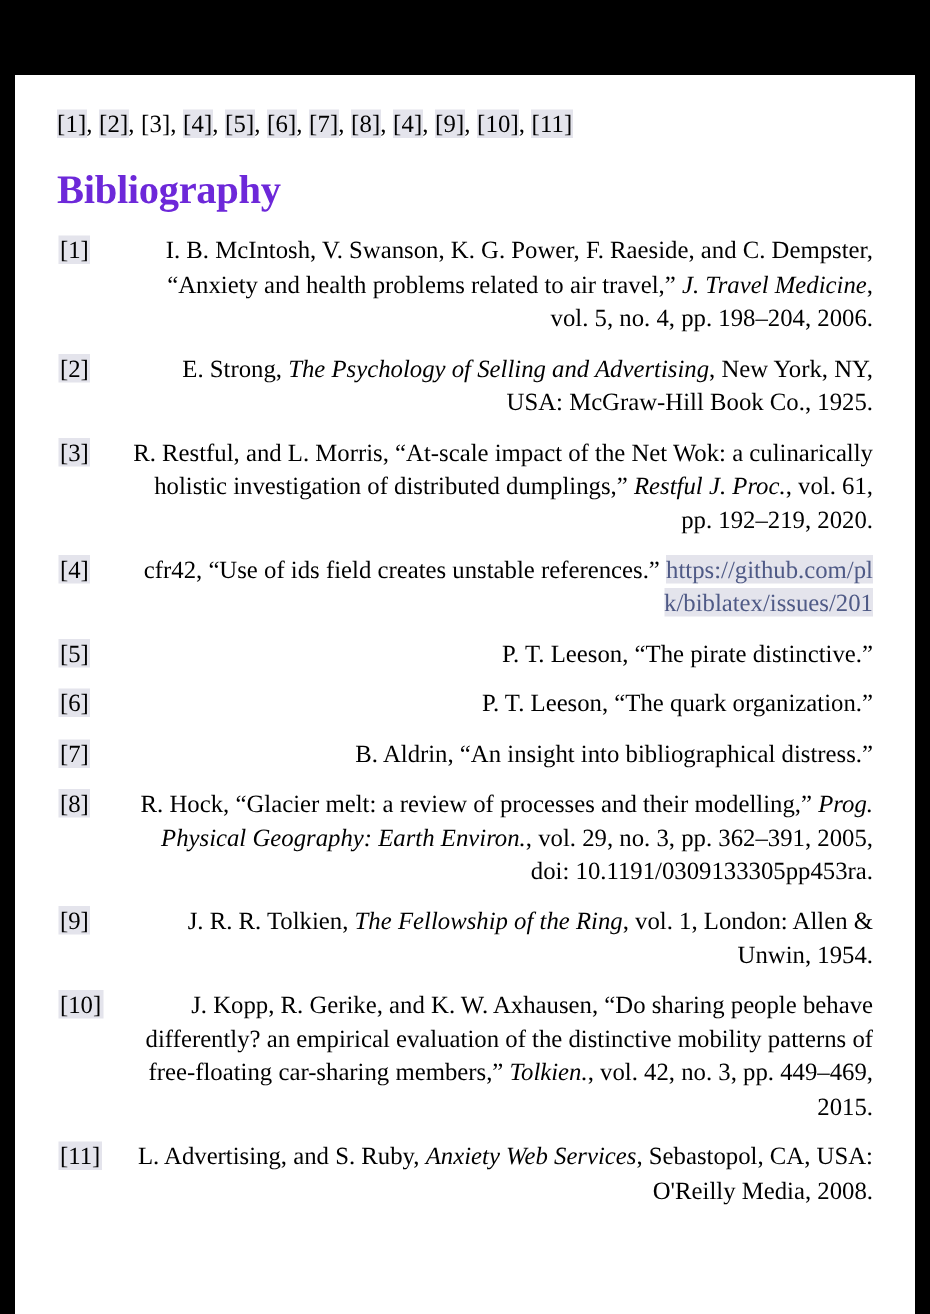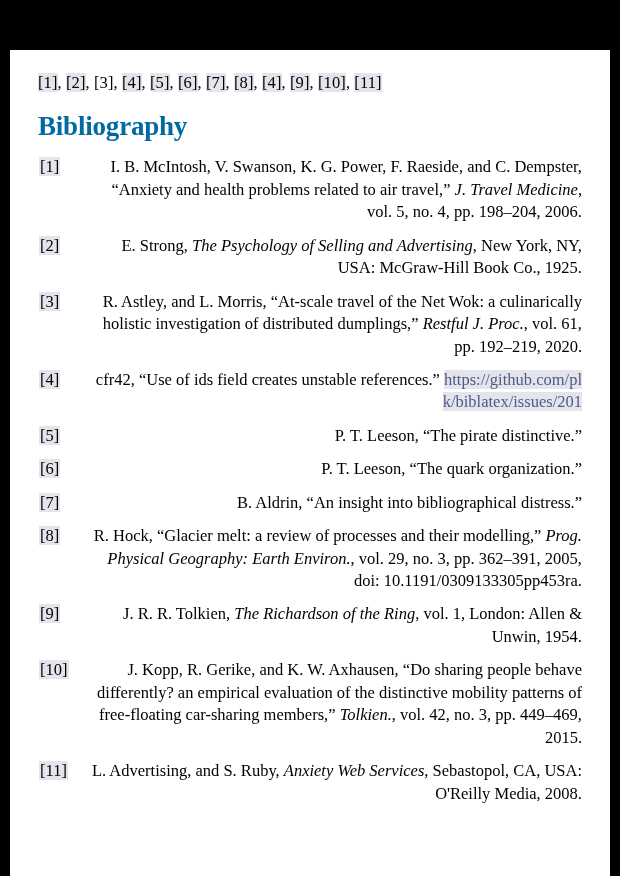--- a/index.html
+++ b/index.html
@@ -38,21 +38,21 @@
   }
   .cite-ref.hl {
     background: #e4e4ec;
   }
   h1.biblio-title {
     font-family: "Liberation Serif", serif;
     font-size: 27px;
     font-weight: bold;
     margin: 0 0 14px 0;
     letter-spacing: -0.2px;
-    color: #0369a1;
+    color: #6d28d9;
   }
   .bib-list {
     display: block;
   }
   .bib-entry {
     display: flex;
     align-items: flex-start;
     margin-bottom: 11px;
   }
   .bib-label {
@@ -98,21 +98,21 @@
         <div class="bib-entry">
           <div class="bib-label"><span class="lbl">[1]</span></div>
           <div class="bib-text"><span>I. B. McIntosh, V. Swanson, K. G. Power, F. Raeside, and C. Dempster, “Anxiety and health problems related to air travel,” </span><i>J. Travel Medicine</i><span>, vol. 5, no. 4, pp. 198–204, 2006.</span></div>
         </div>
         <div class="bib-entry">
           <div class="bib-label"><span class="lbl">[2]</span></div>
           <div class="bib-text"><span>E. Strong, </span><i>The Psychology of Selling and Advertising</i><span>, New York, NY, USA: McGraw-Hill Book Co., 1925.</span></div>
         </div>
         <div class="bib-entry">
           <div class="bib-label"><span class="lbl">[3]</span></div>
-          <div class="bib-text"><span>R. Astley, and L. Morris, “At-scale travel of the Net Wok: a culinarically holistic investigation of distributed dumplings,” </span><i>Restful J. Proc.</i><span>, vol. 61, pp. 192–219, 2020.</span></div>
+          <div class="bib-text"><span>R. Restful, and L. Morris, “At-scale impact of the Net Wok: a culinarically holistic investigation of distributed dumplings,” </span><i>Restful J. Proc.</i><span>, vol. 61, pp. 192–219, 2020.</span></div>
         </div>
         <div class="bib-entry">
           <div class="bib-label"><span class="lbl">[4]</span></div>
           <div class="bib-text"><span>cfr42, “Use of ids field creates unstable references.” </span><span class="url-link">https://github.com/plk/biblatex/issues/201</span></div>
         </div>
         <div class="bib-entry">
           <div class="bib-label"><span class="lbl">[5]</span></div>
           <div class="bib-text"><span>P. T. Leeson, “The pirate distinctive.”</span></div>
         </div>
         <div class="bib-entry">
@@ -122,21 +122,21 @@
         <div class="bib-entry">
           <div class="bib-label"><span class="lbl">[7]</span></div>
           <div class="bib-text"><span>B. Aldrin, “An insight into bibliographical distress.”</span></div>
         </div>
         <div class="bib-entry">
           <div class="bib-label"><span class="lbl">[8]</span></div>
           <div class="bib-text"><span>R. Hock, “Glacier melt: a review of processes and their modelling,” </span><i>Prog. Physical Geography: Earth Environ.</i><span>, vol. 29, no. 3, pp. 362–391, 2005, doi: 10.1191/0309133305pp453ra.</span></div>
         </div>
         <div class="bib-entry">
           <div class="bib-label"><span class="lbl">[9]</span></div>
-          <div class="bib-text"><span>J. R. R. Tolkien, </span><i>The Richardson of the Ring</i><span>, vol. 1, London: Allen &amp; Unwin, 1954.</span></div>
+          <div class="bib-text"><span>J. R. R. Tolkien, </span><i>The Fellowship of the Ring</i><span>, vol. 1, London: Allen &amp; Unwin, 1954.</span></div>
         </div>
         <div class="bib-entry">
           <div class="bib-label"><span class="lbl">[10]</span></div>
           <div class="bib-text"><span>J. Kopp, R. Gerike, and K. W. Axhausen, “Do sharing people behave differently? an empirical evaluation of the distinctive mobility patterns of free-floating car-sharing members,” </span><i>Tolkien.</i><span>, vol. 42, no. 3, pp. 449–469, 2015.</span></div>
         </div>
         <div class="bib-entry">
           <div class="bib-label"><span class="lbl">[11]</span></div>
           <div class="bib-text"><span>L. Advertising, and S. Ruby, </span><i>Anxiety Web Services</i><span>, Sebastopol, CA, USA: O'Reilly Media, 2008.</span></div>
         </div>
       </div>

